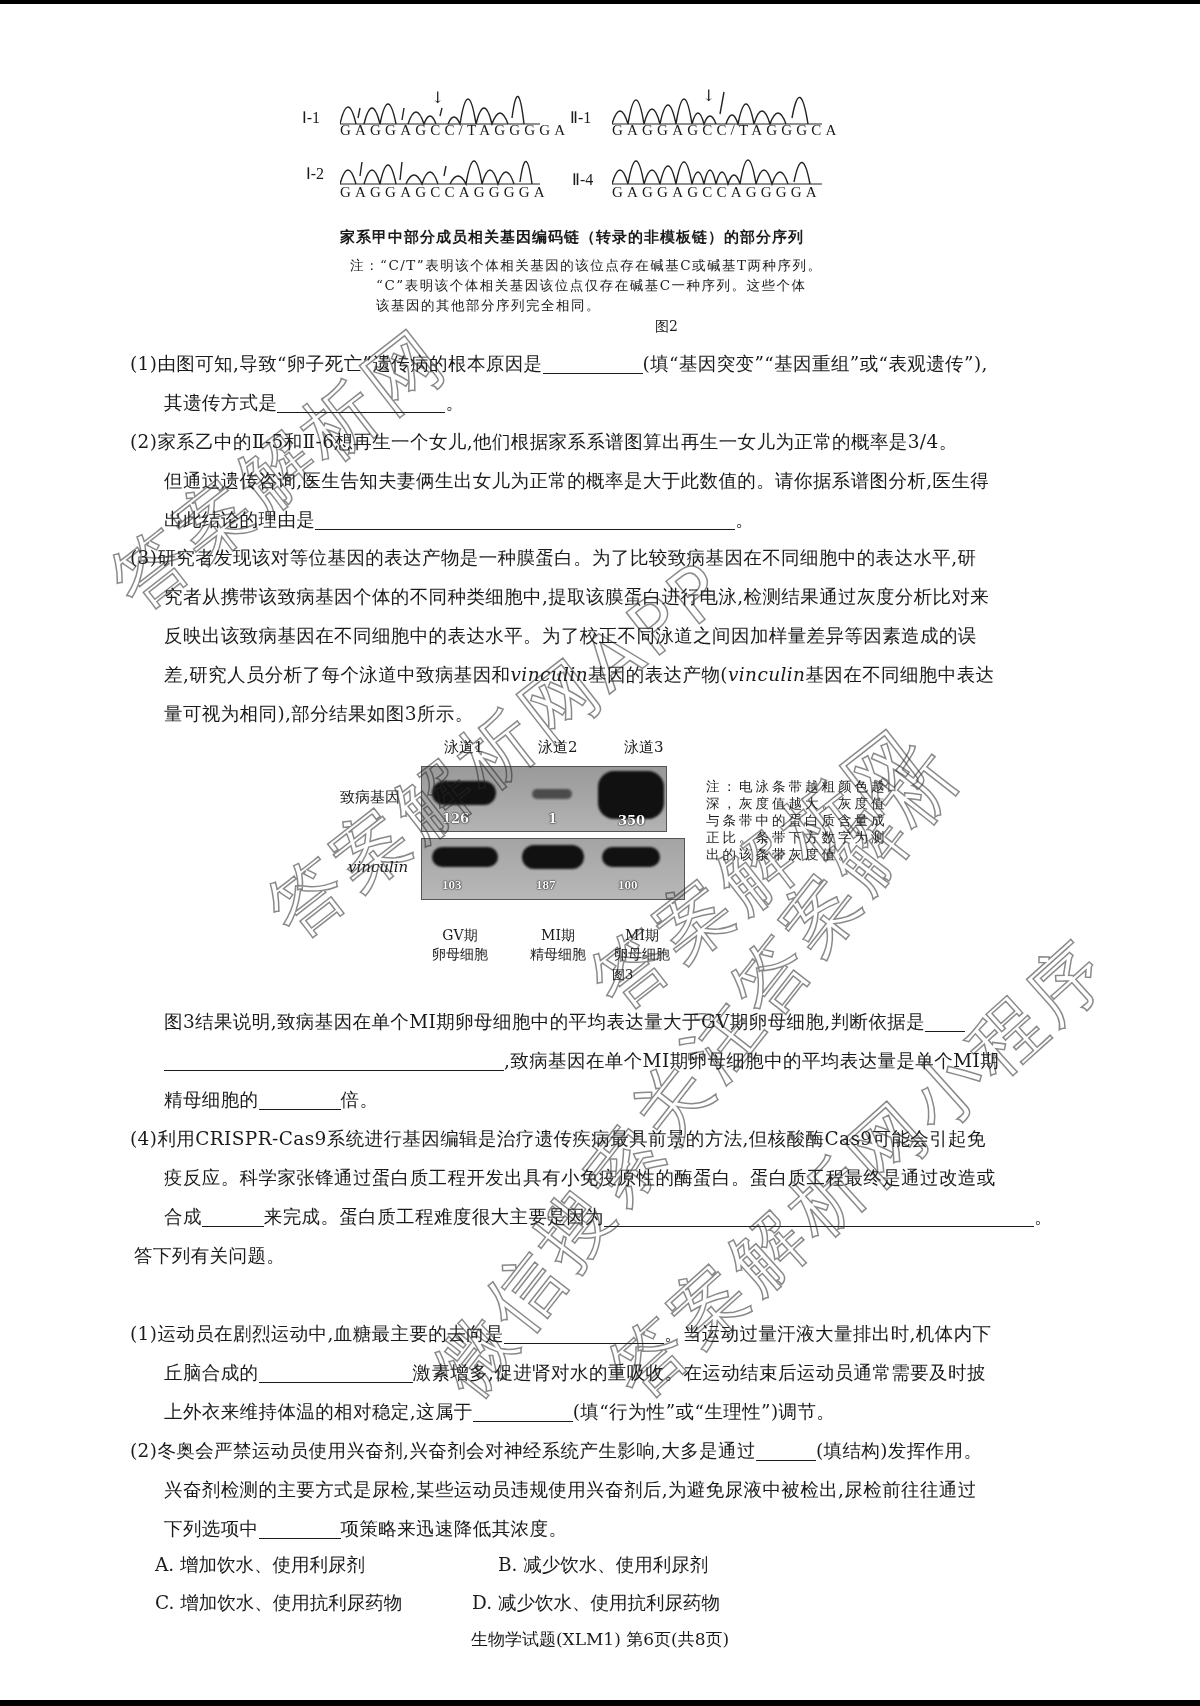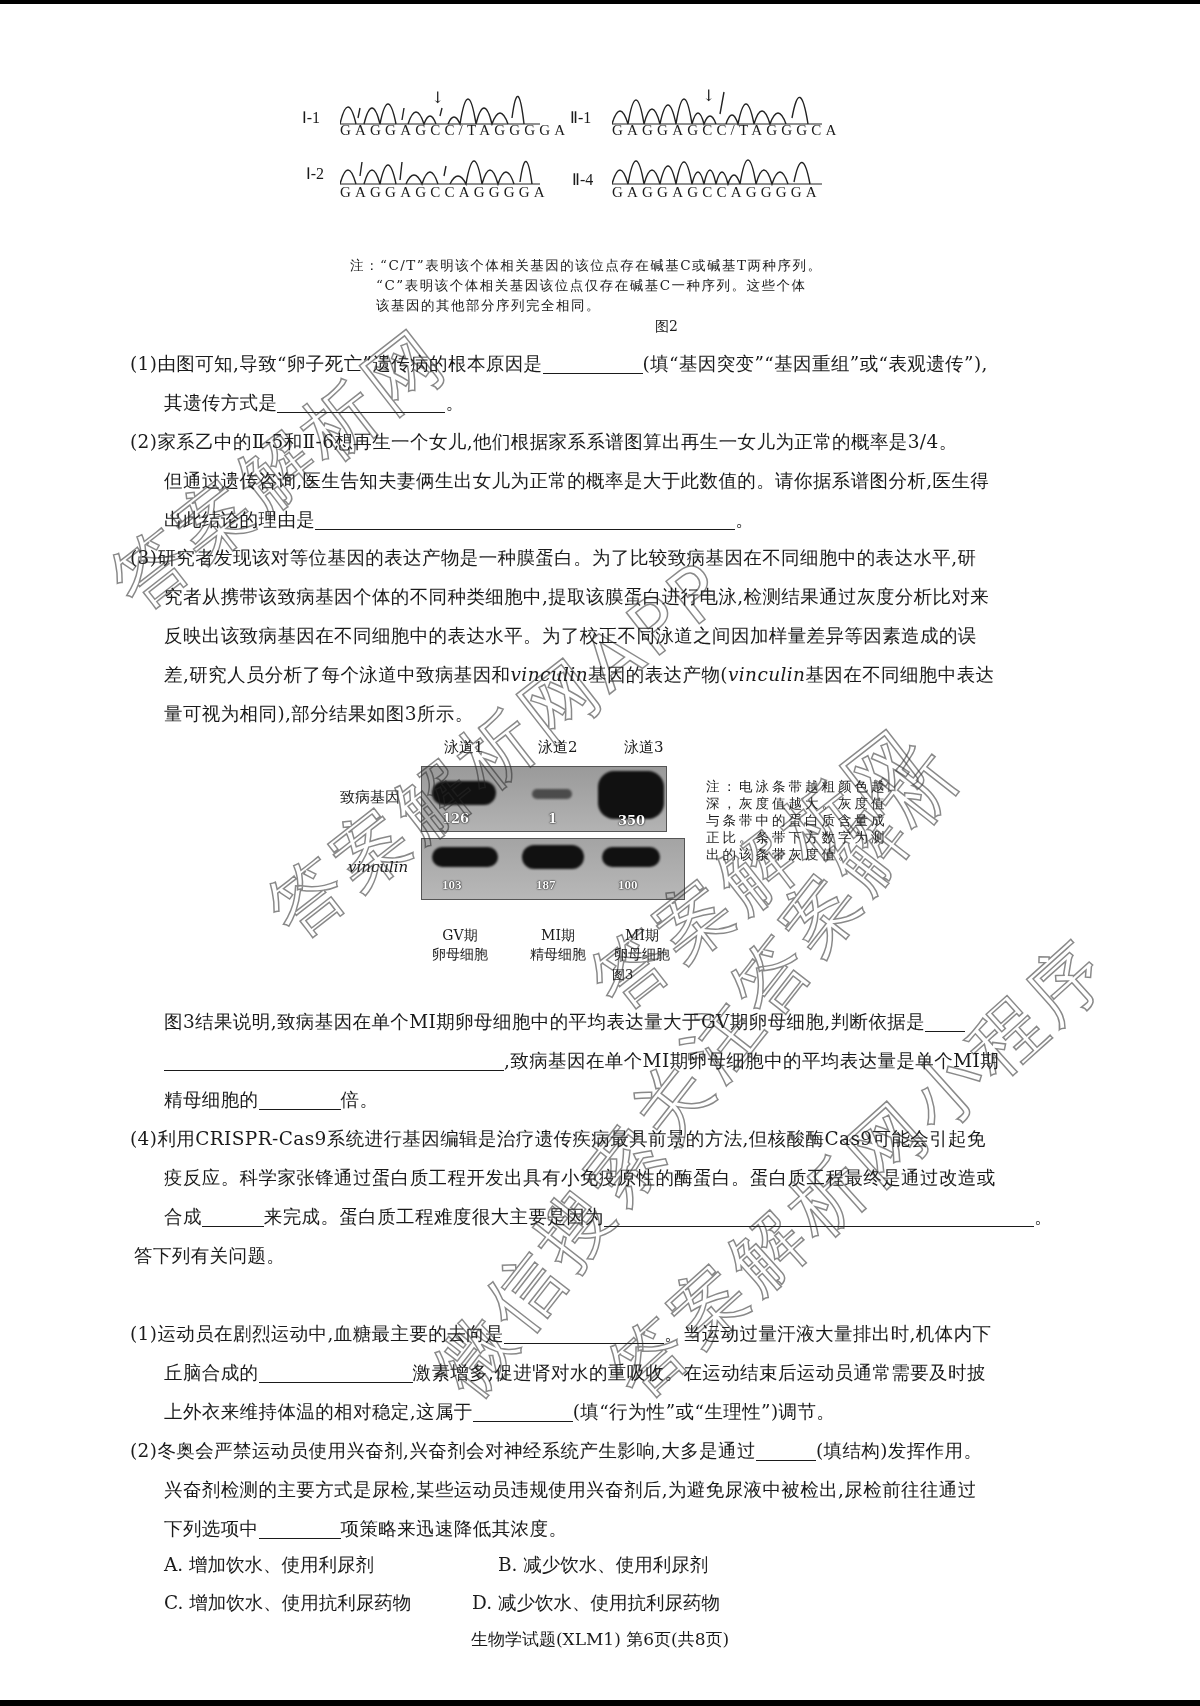--- a/index.html
+++ b/index.html
@@ -31,21 +31,21 @@
   .gel { position: absolute; left: 121px; background: #a8a8a8; border: 1px solid #555; }
   .gel.g1 { top: 28px; width: 246px; height: 66px; background: linear-gradient(#9a9a9a,#b3b3b3); }
   .gel.g2 { top: 100px; width: 264px; height: 62px; background: linear-gradient(#a4a4a4,#b8b8b8); font-family: Liberation Serif, serif; }
   .band { position: absolute; background: #111; border-radius: 16px; filter: blur(1.2px); }
   .band-val { position: absolute; font-size: 13px; color: #fff; font-weight: bold; text-shadow: 0 0 2px #000, 0 0 1px #000; }
   .row-label { position: absolute; font-size: 15px; }
   .fig3-note { position: absolute; left: 406px; top: 40px; font-size: 13.5px; line-height: 17px; letter-spacing: 3px; width: 190px; }
   .cell-label { position: absolute; top: 188px; font-size: 14px; text-align: center; line-height: 19px; }
   .fig3-num { position: absolute; left: 312px; top: 228px; font-size: 13px; }
 
-  .options { position: absolute; left: 164px; font-size: 18.5px; }
+  .options { position: absolute; left: 155px; font-size: 18.5px; }
   .footer { position: absolute; left: 0; width: 1200px; top: 1628px; text-align: center; font-size: 17px; }
 
   
   .wm { position: absolute; color: rgba(60,60,60,0.22); font-size: 74px; font-family: "DejaVu Sans", sans-serif; white-space: nowrap; pointer-events: none; -webkit-text-stroke: 1.5px rgba(40,40,40,0.55); color: transparent; letter-spacing: 6px; }
 </style>
 </head>
 <body>
 
 <div class="topbar"></div>
 
@@ -74,20 +74,21 @@
   <div style="position:absolute;left:402px;top:8px;font-size:16px">↓</div>
   <div class="trace-seq" style="left:312px;top:44px"><span>GAGGAGC</span><span class="u">C/T</span><span>AGGGCA</span></div>
 
   <span class="trace-label" style="left:272px;top:92px">Ⅱ-4</span>
   <svg class="trace" style="left:312px;top:58px" width="220" height="50">
     <path d="M0 48 Q8 20 16 48 Q24 2 32 48 Q40 20 48 48 Q56 12 64 48 Q72 4 80 48 Q86 24 92 48 Q98 20 104 48 Q110 24 116 48 Q122 30 128 48 Q136 0 144 48 Q152 20 160 48 Q168 24 176 48 M182 46 Q190 6 198 48" stroke="#222" fill="none" stroke-width="1.4"></path>
     <path d="M0 48 L210 48" stroke="#222" stroke-width="1.2"></path>
   </svg>
   <div class="trace-seq" style="left:312px;top:106px"><span>GAGGAGC</span><span class="u">C</span><span>AGGGGA</span></div>
 
+  <div class="fig2-caption">家系甲中部分成员相关基因编码链（转录的非模板链）的部分序列</div>
   <div class="fig2-note">
     <div>注：“C/T”表明该个体相关基因的该位点存在碱基C或碱基T两种序列。</div>
     <div style="padding-left:26px">“C”表明该个体相关基因该位点仅存在碱基C一种序列。这些个体</div>
     <div style="padding-left:26px">该基因的其他部分序列完全相同。</div>
   </div>
   <div class="fig2-num">图2</div>
 </div>
 
 <div class="para" style="top:344px">
   <div><span>(1)由图可知,导致“卵子死亡”遗传病的根本原因是</span><span class="blank" style="width:100px"></span><span>(填“基因突变”“基因重组”或“表观遗传”),</span></div>

